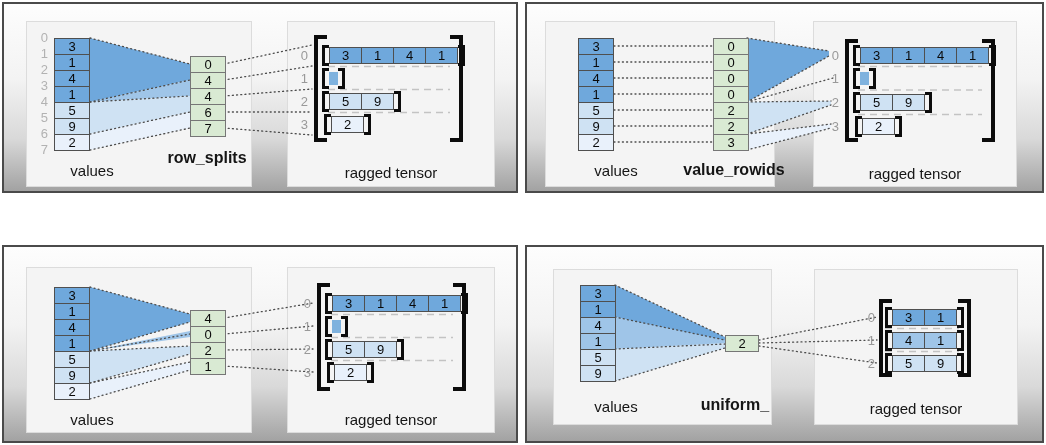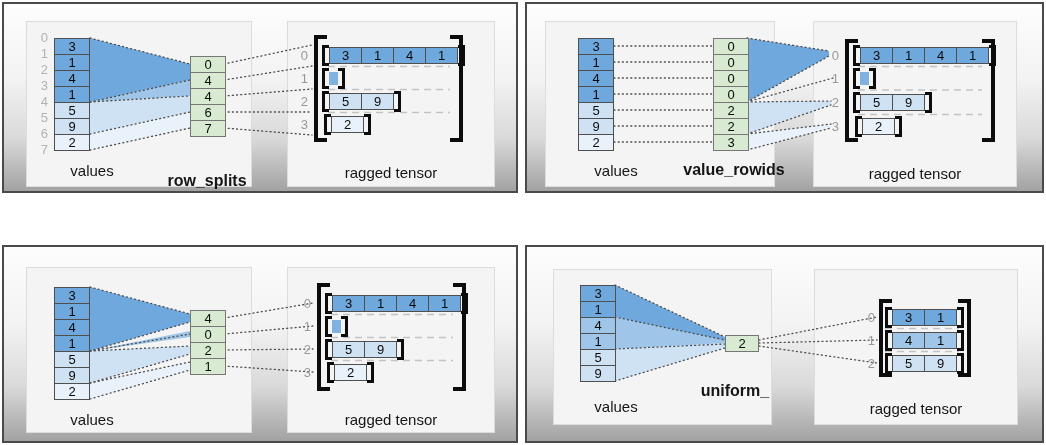--- a/index.html
+++ b/index.html
@@ -116,21 +116,21 @@
       <span class="tcell l">9</span>
       <span class="rb br"></span>
     </div>
     <div class="trow" style="left:320px;top:110px;">
       <span class="rb bl"></span>
       <span class="tcell xl">2</span>
       <span class="rb br"></span>
     </div>
 
     <div class="lbl" style="left:50px;width:76px;top:158px;">values</div>
-    <div class="lbl b" style="left:143px;width:120px;top:168px;">row_splits</div>
+    <div class="lbl b" style="left:143px;width:120px;top:145px;">row_splits</div>
     <div class="lbl" style="left:302px;width:170px;top:160px;">ragged tensor</div>
   </div>
 
   <div class="panel" style="left:525px;top:2px;width:519px;height:191px;">
     <div class="sub" style="left:18px;top:17px;width:230px;height:166px;"></div>
     <div class="sub" style="left:286px;top:17px;width:204px;height:166px;"></div>
     <svg class="wires" width="515" height="187" viewBox="0 0 515 187">
       <polygon points="220,34 220,98 302,52 302,47" fill="#6fa8dc"></polygon>
       <polygon points="220,98 220,130 304,101 304,97" fill="#cfe2f3"></polygon>
       <polygon points="220,130 220,146 304,124 304,120" fill="#e9f1fb"></polygon>
@@ -352,17 +352,17 @@
       <span class="rb br"></span>
     </div>
     <div class="trow" style="left:358px;top:106px;">
       <span class="rb bl"></span>
       <span class="tcell l">5</span>
       <span class="tcell l">9</span>
       <span class="rb br"></span>
     </div>
 
     <div class="lbl" style="left:51px;width:76px;top:151px;">values</div>
-    <div class="lbl b" style="left:147px;width:122px;top:135px;">uniform_</div>
+    <div class="lbl b" style="left:147px;width:122px;top:149px;">uniform_</div>
     <div class="lbl" style="left:304px;width:170px;top:153px;">ragged tensor</div>
   </div>
 
 </div>
 
 </body></html>

